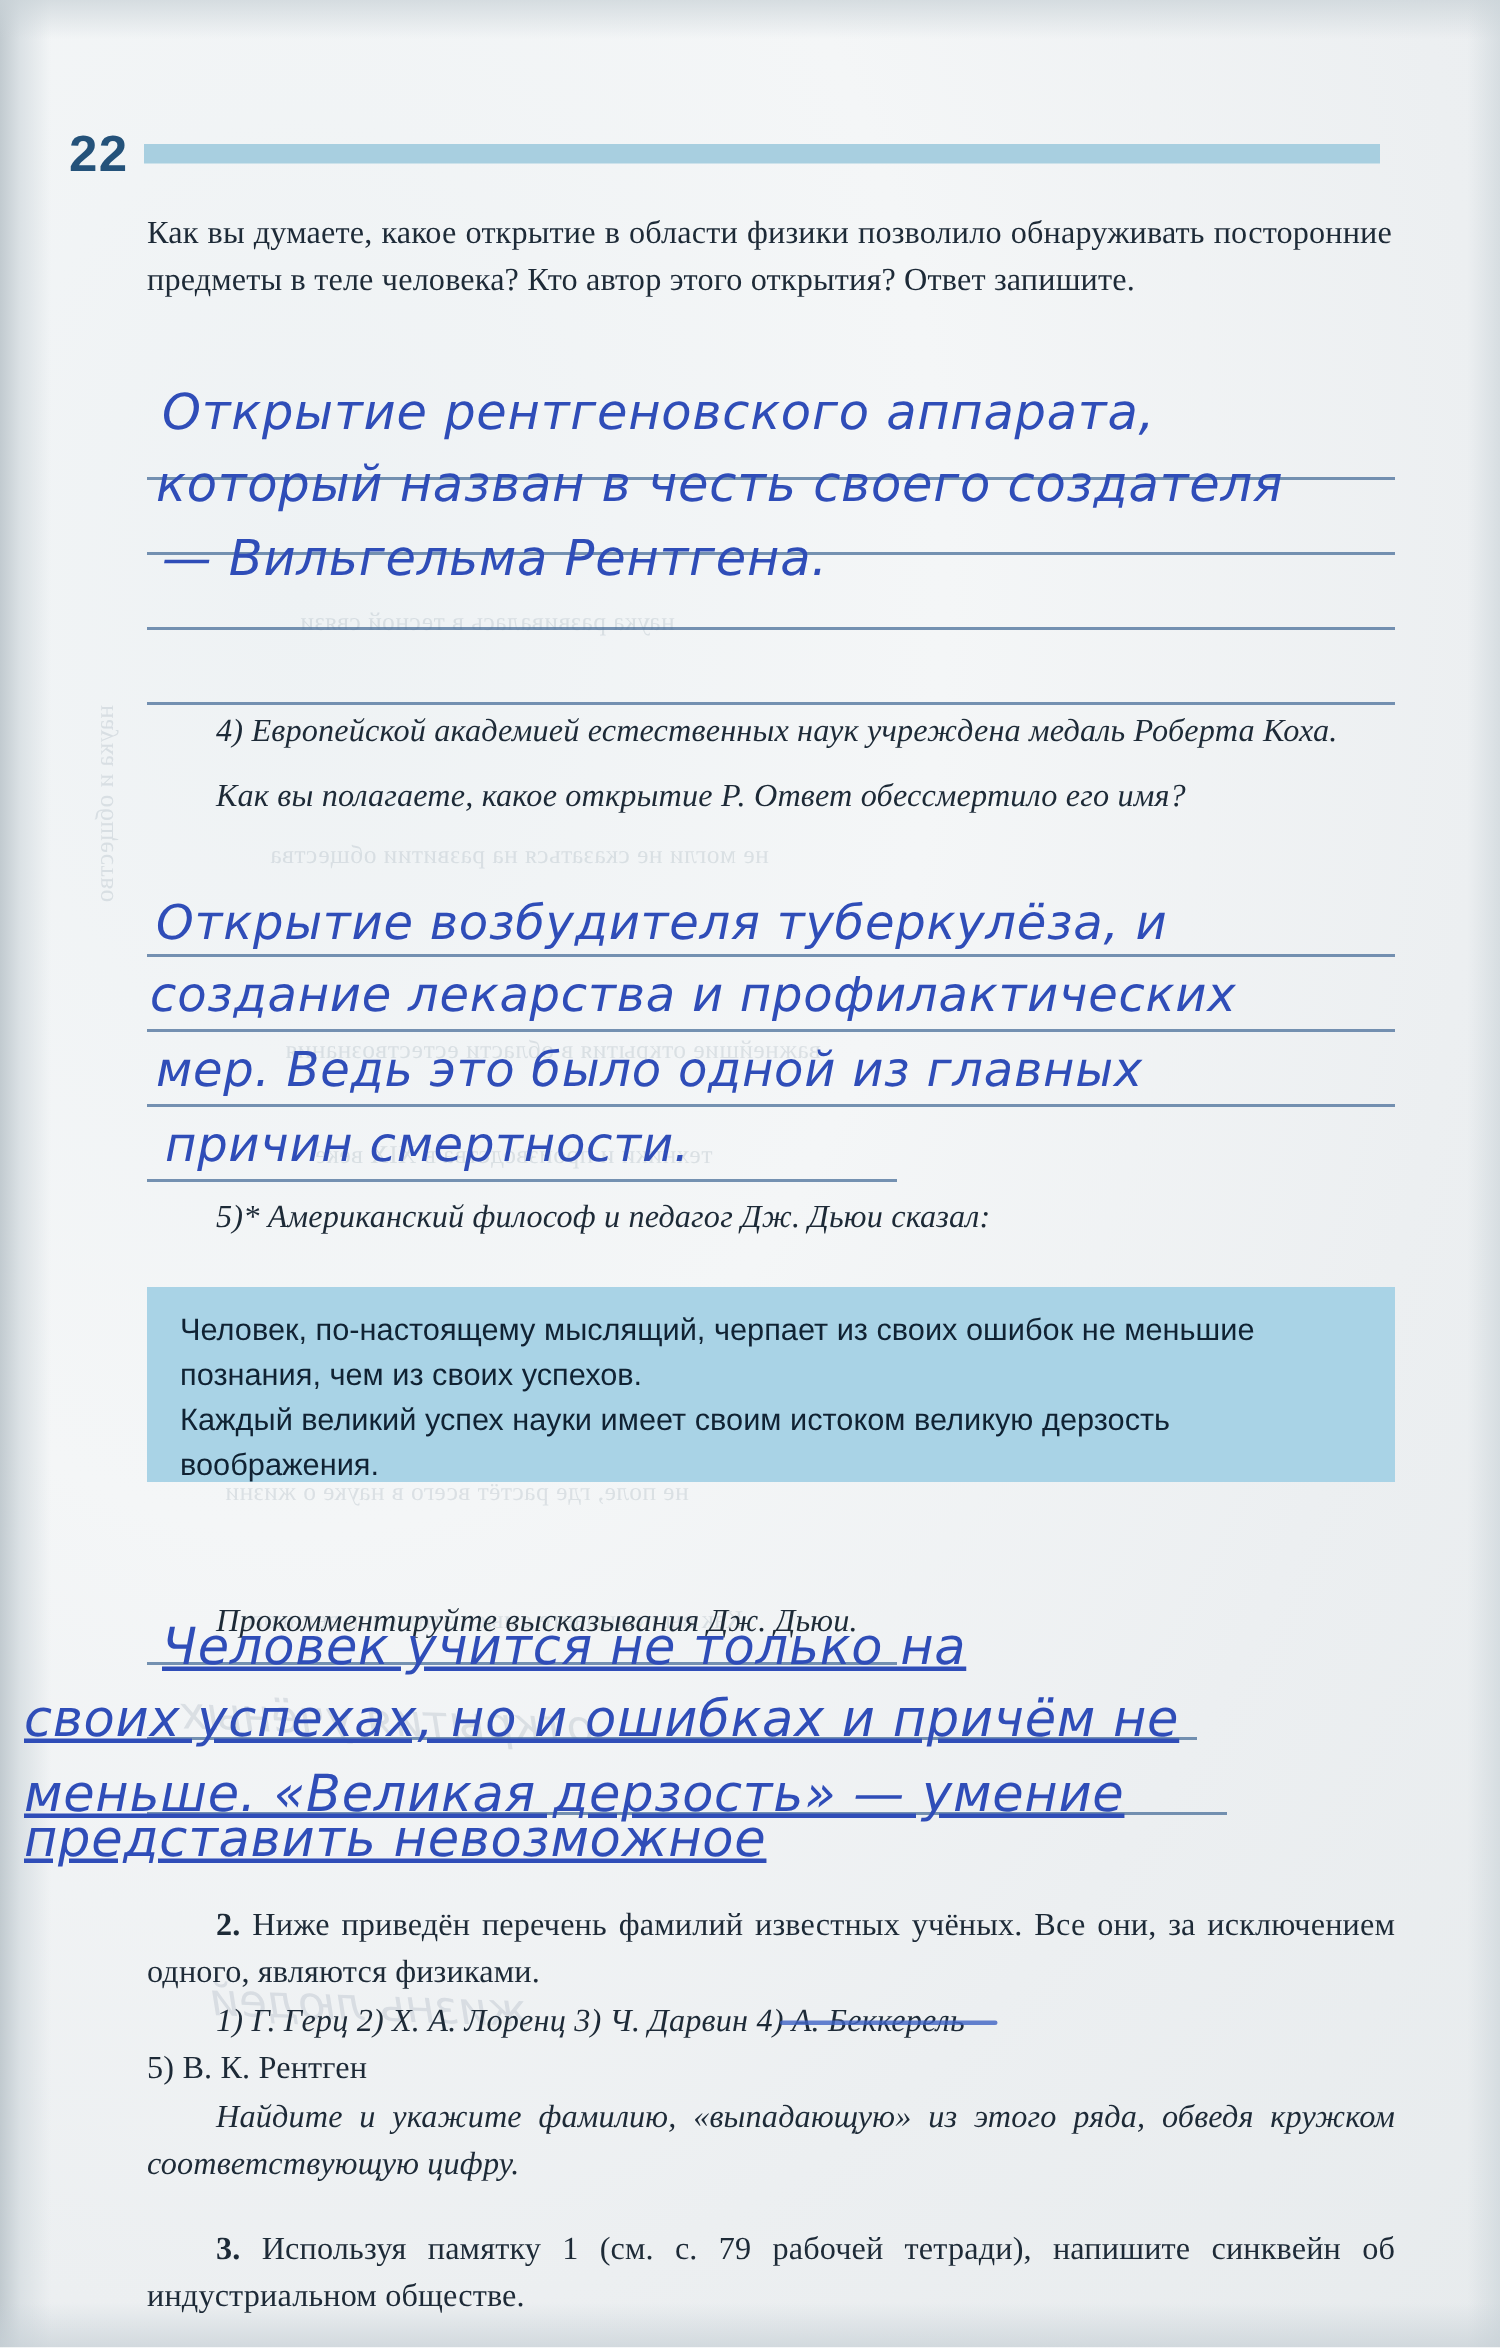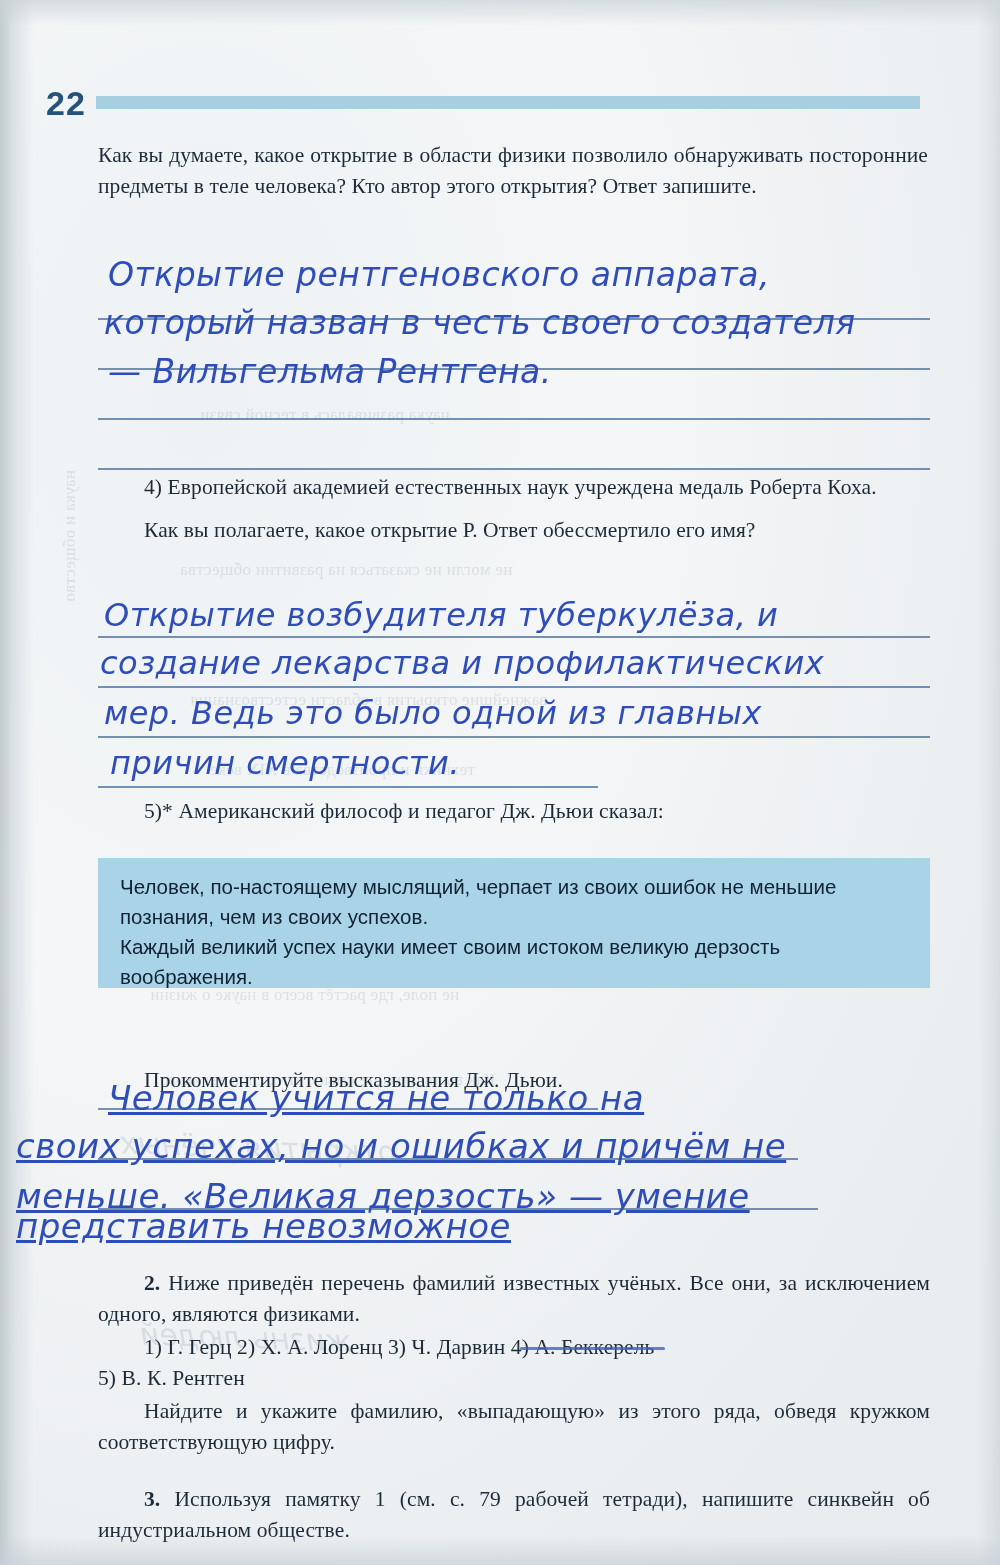--- a/index.html
+++ b/index.html
@@ -95,21 +95,21 @@
   }
   p.printed {
     margin: 0;
     font-size: 21.5px;
     line-height: 31px;
     color: #1d2a37;
     text-align: justify;
     font-family: "Liberation Serif", serif;
     letter-spacing: .1px;
   }
-  p.printed.indent { text-indent: 46px; }
+  p.printed.indent { text-indent: 46px; font-style: italic; }
   .rule-line {
     position: absolute;
     left: 0;
     height: 2px;
     background: #4a6f9a;
     opacity: .75;
   }
 
   
   .hand {

